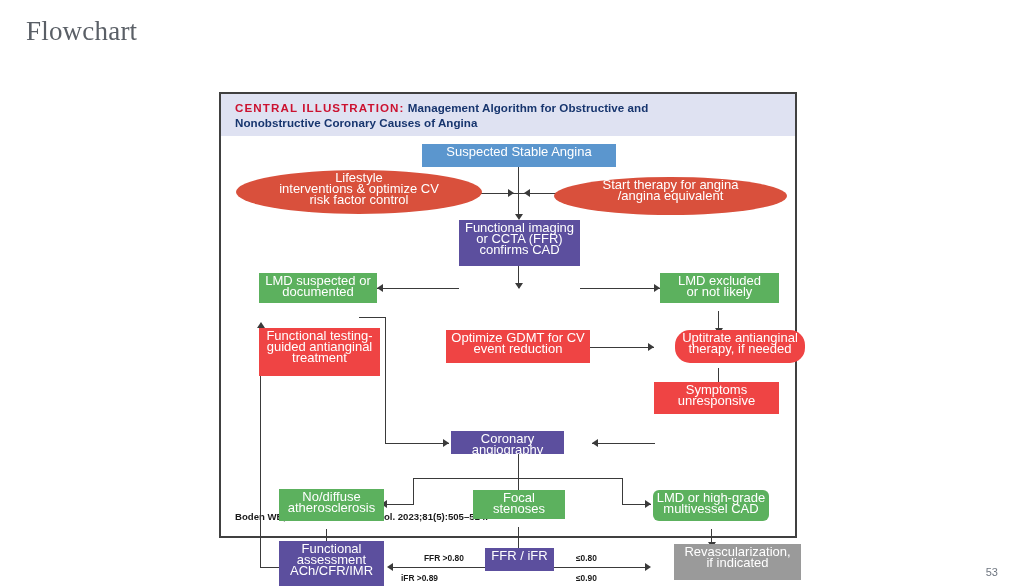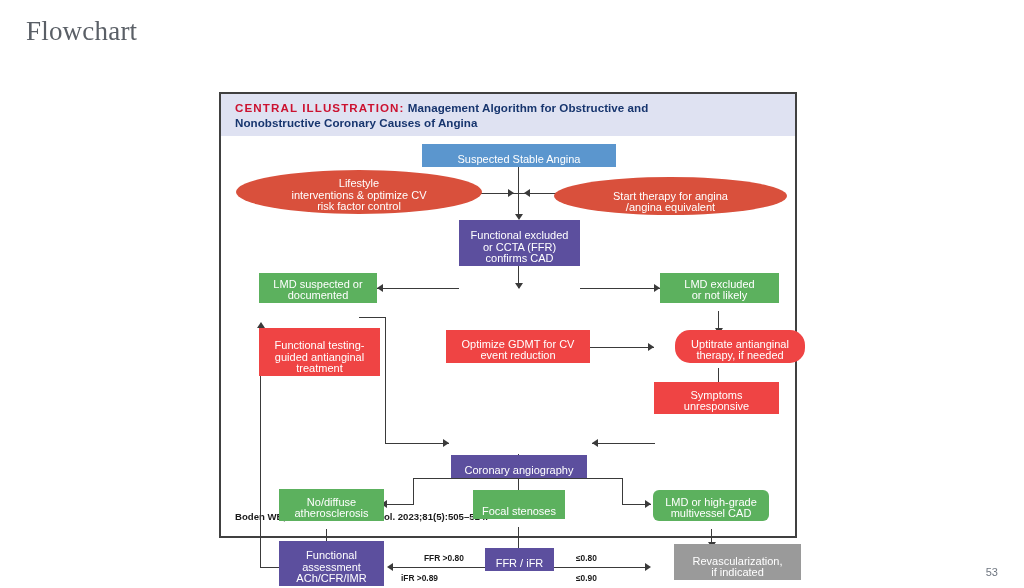--- a/index.html
+++ b/index.html
@@ -73,25 +73,25 @@
     top: 42px;
     width: 574px;
     height: 400px;
   }
 
   
   .node {
     position: absolute;
     box-sizing: border-box;
     display: flex;
-    align-items: flex-end;
+    align-items: flex-start;
     justify-content: center;
     text-align: center;
     color: #ffffff;
-    font-size: 11px;
+    font-size: 13px;
     line-height: 11.2px;
     padding: 2px 3px;
     z-index: 3;
   }
   .n-blue   { background: #5b96ce; }
   .n-purple { background: #5c4f9e; }
   .n-green  { background: #5cb15e; }
   .n-red    { background: #ef4444; }
   .n-grey   { background: #9a9a9a; }
   .n-ellipse {
@@ -237,21 +237,21 @@
 
     <div class="node n-ellipse" style="left:333px; top:41px; width:233px; height:38px;">
       <div>
         <div>Start therapy for angina</div>
         <div>/angina equivalent</div>
       </div>
     </div>
 
     <div class="node n-purple" style="left:238px; top:84px; width:121px; height:46px;">
       <div>
-        <div>Functional excluded</div>
+        <div>Functional imaging</div>
         <div>or CCTA (FFR)</div>
         <div>confirms CAD</div>
       </div>
     </div>
 
     <div class="node n-green" style="left:38px; top:137px; width:118px; height:30px;">
       <div>
         <div>LMD suspected or</div>
         <div>documented</div>
       </div>
@@ -286,21 +286,21 @@
       </div>
     </div>
 
     <div class="node n-red" style="left:433px; top:246px; width:125px; height:32px;">
       <div>
         <div>Symptoms</div>
         <div>unresponsive</div>
       </div>
     </div>
 
-    <div class="node n-purple" style="left:230px; top:295px; width:136px; height:23px;margin-top:24px;">
+    <div class="node n-purple" style="left:230px; top:295px; width:113px; height:23px;">
       <span>Coronary angiography</span>
     </div>
 
     <div class="node n-green" style="left:58px; top:353px; width:105px; height:32px;">
       <div>
         <div>No/diffuse</div>
         <div>atherosclerosis</div>
       </div>
     </div>
 

